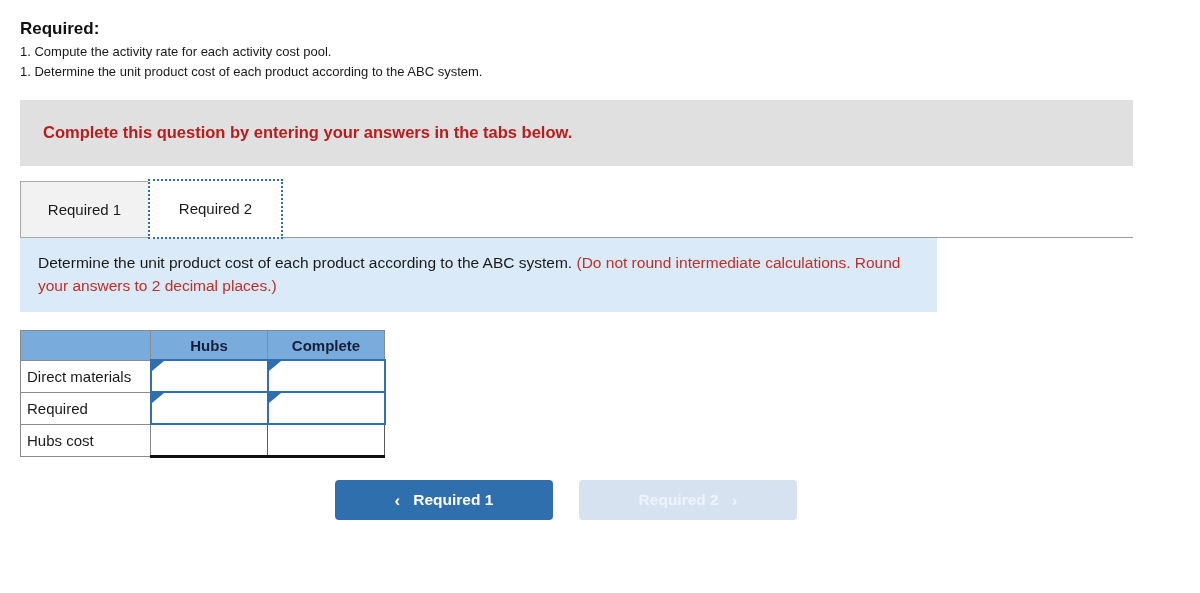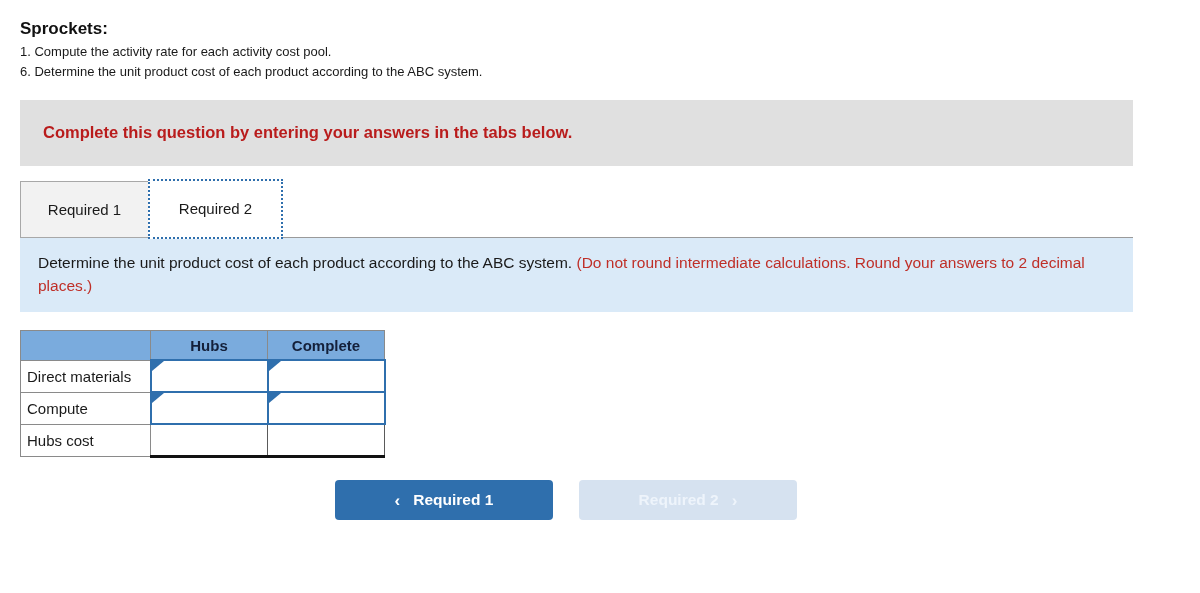--- a/index.html
+++ b/index.html
@@ -88,21 +88,21 @@
     background: #ffffff;
     border: 2px dotted #2f6fad;
     margin-left: -1px;
     margin-bottom: -1px;
     height: 60px;
   }
 
   
   .info-banner {
     margin-left: 20px;
-    width: 1113px;
+    width: 917px;
     background: #daeaf8;
     box-sizing: border-box;
     padding: 13px 18px 15px 18px;
     font-size: 15.5px;
     line-height: 1.5;
     color: #1a1a1a;
   }
   .info-note {
     color: #bf2f28;
   }
@@ -199,23 +199,23 @@
     display: inline-block;
     font-size: 17px;
     font-weight: bold;
     line-height: 1;
   }
 </style>
 </head>
 <body>
 
 <div class="required-block">
-  <div class="required-heading">Sprockets:</div>
+  <div class="required-heading">Required:</div>
   <div class="required-line">1. Compute the activity rate for each activity cost pool.</div>
-  <div class="required-line">6. Determine the unit product cost of each product according to the ABC system.</div>
+  <div class="required-line">1. Determine the unit product cost of each product according to the ABC system.</div>
 </div>
 
 <div class="gray-banner">
   <span class="gray-banner-text">Complete this question by entering your answers in the tabs below.</span>
 </div>
 
 <div class="tab-strip">
   <div class="tab-rule"></div>
   <div class="tab tab-inactive">
     <span>Required 1</span>
@@ -248,21 +248,21 @@
       <tr>
         <td class="row-label">Direct materials</td>
         <td class="cell-input">
           <span class="tri"></span>
         </td>
         <td class="cell-input">
           <span class="tri"></span>
         </td>
       </tr>
       <tr>
-        <td class="row-label">Compute</td>
+        <td class="row-label">Required</td>
         <td class="cell-input">
           <span class="tri"></span>
         </td>
         <td class="cell-input">
           <span class="tri"></span>
         </td>
       </tr>
       <tr>
         <td class="row-label">Hubs cost</td>
         <td class="cell-plain"></td>

